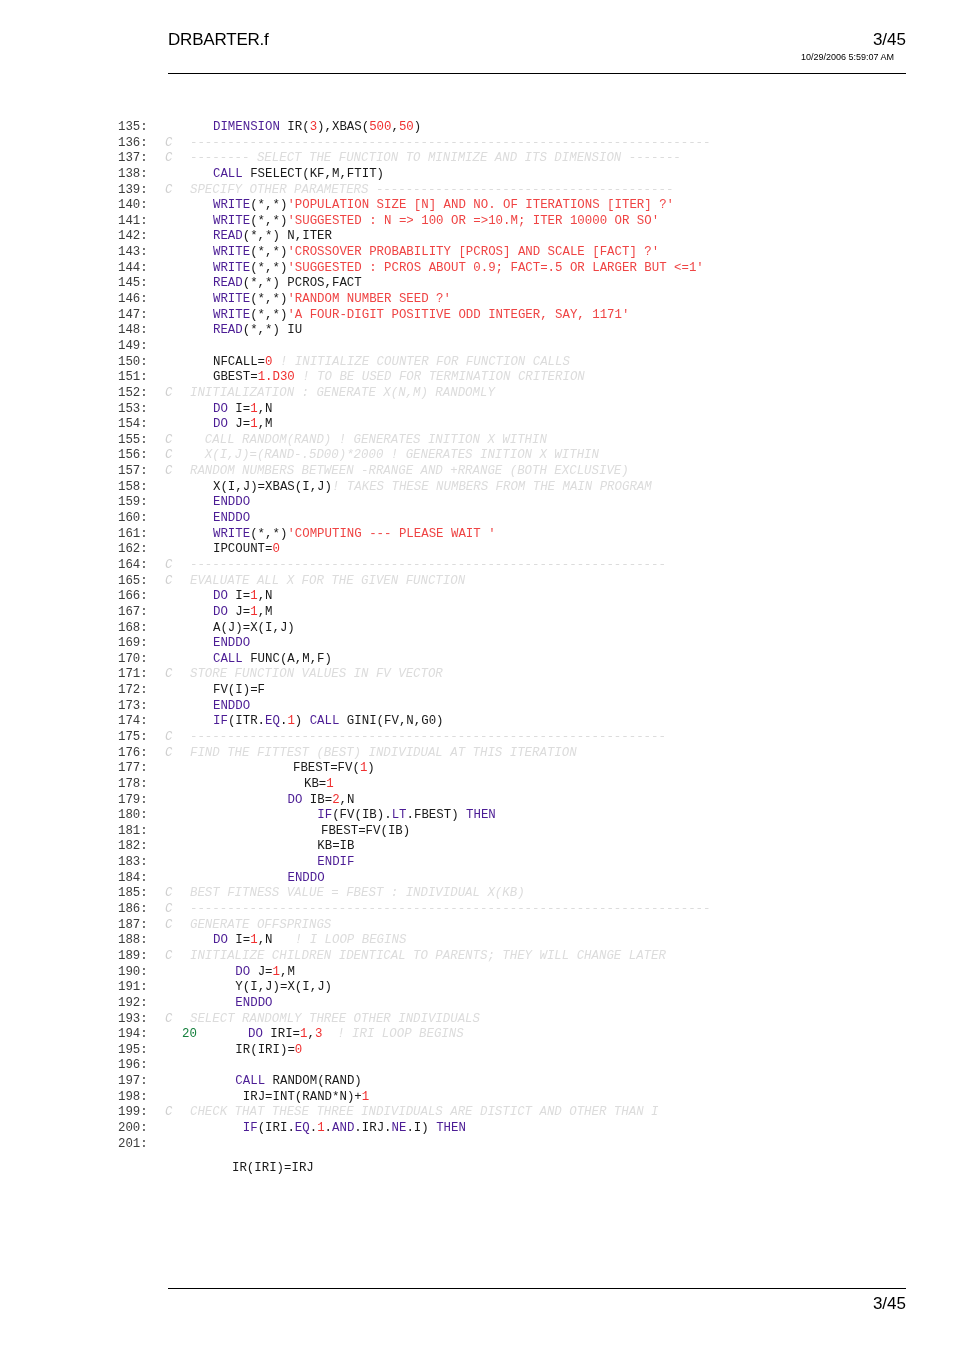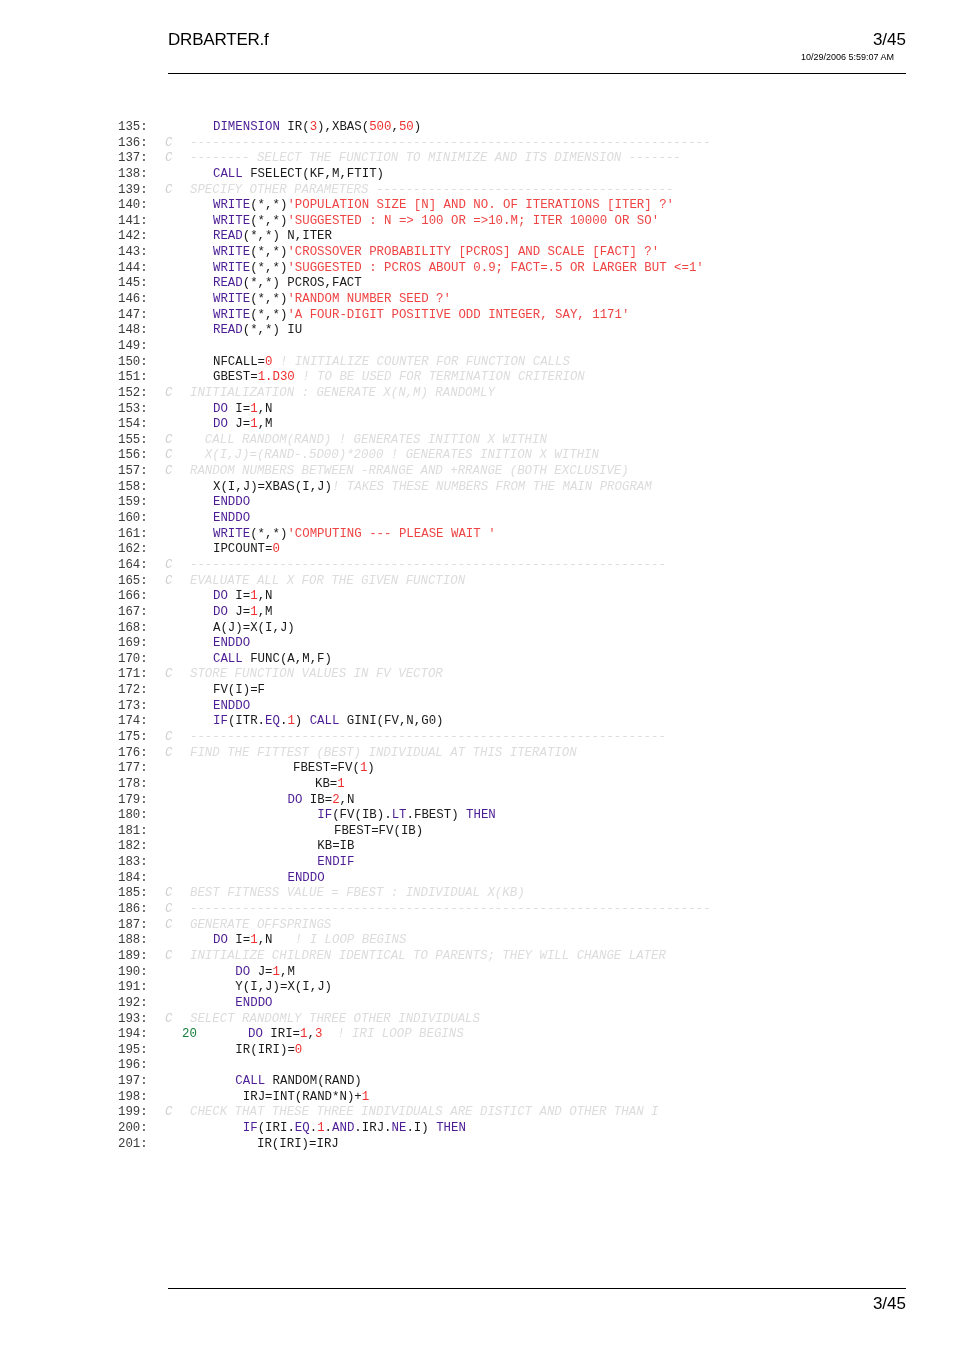--- a/index.html
+++ b/index.html
@@ -185,42 +185,42 @@
       <div class="code-line"><span class="lineno">168:</span><span class="src"><span class="plain">A(J)=X(I,J)</span></span></div>
       <div class="code-line"><span class="lineno">169:</span><span class="src"><span class="kw">ENDDO</span></span></div>
       <div class="code-line"><span class="lineno">170:</span><span class="src"><span class="kw">CALL</span><span class="plain"> FUNC(A,M,F)</span></span></div>
       <div class="code-line"><span class="lineno">171:</span><span class="cmark">C</span><span class="src comment">STORE FUNCTION VALUES IN FV VECTOR</span></div>
       <div class="code-line"><span class="lineno">172:</span><span class="src"><span class="plain">FV(I)=F</span></span></div>
       <div class="code-line"><span class="lineno">173:</span><span class="src"><span class="kw">ENDDO</span></span></div>
       <div class="code-line"><span class="lineno">174:</span><span class="src"><span class="kw">IF</span><span class="plain">(ITR.</span><span class="kw">EQ</span><span class="plain">.</span><span class="num">1</span><span class="plain">) </span><span class="kw">CALL</span><span class="plain"> GINI(FV,N,G0)</span></span></div>
       <div class="code-line"><span class="lineno">175:</span><span class="cmark">C</span><span class="src comment">----------------------------------------------------------------</span></div>
       <div class="code-line"><span class="lineno">176:</span><span class="cmark">C</span><span class="src comment">FIND THE FITTEST (BEST) INDIVIDUAL AT THIS ITERATION</span></div>
       <div class="code-line"><span class="lineno">177:</span><span class="src" style="left: 293px;"><span class="plain">FBEST=FV(</span><span class="num">1</span><span class="plain">)</span></span></div>
-      <div class="code-line"><span class="lineno">178:</span><span class="src" style="left: 299px; padding-left: 16px;"><span class="plain">KB=</span><span class="num">1</span></span></div>
+      <div class="code-line"><span class="lineno">178:</span><span class="src" style="left: 288px; padding-left: 16px;"><span class="plain">KB=</span><span class="num">1</span></span></div>
       <div class="code-line"><span class="lineno">179:</span><span class="src" style="left: 287.5px; text-align: center;"><span class="kw">DO</span><span class="plain"> IB=</span><span class="num">2</span><span class="plain">,N</span></span></div>
       <div class="code-line"><span class="lineno">180:</span><span class="src" style="left: 317.3px;"><span class="kw">IF</span><span class="plain">(FV(IB).</span><span class="kw">LT</span><span class="plain">.FBEST) </span><span class="kw">THEN</span></span></div>
-      <div class="code-line"><span class="lineno">181:</span><span class="src" style="left: 334px;"><span class="plain">FBEST=FV(IB)</span></span></div>
+      <div class="code-line"><span class="lineno">181:</span><span class="src" style="left: 321px;"><span class="plain">FBEST=FV(IB)</span></span></div>
       <div class="code-line"><span class="lineno">182:</span><span class="src" style="left: 317.3px;"><span class="plain">KB=IB</span></span></div>
       <div class="code-line"><span class="lineno">183:</span><span class="src" style="left: 317.3px;"><span class="kw">ENDIF</span></span></div>
       <div class="code-line"><span class="lineno">184:</span><span class="src" style="left: 287.5px;"><span class="kw">ENDDO</span></span></div>
       <div class="code-line"><span class="lineno">185:</span><span class="cmark">C</span><span class="src comment">BEST FITNESS VALUE = FBEST : INDIVIDUAL X(KB)</span></div>
       <div class="code-line"><span class="lineno">186:</span><span class="cmark">C</span><span class="src comment">----------------------------------------------------------------------</span></div>
       <div class="code-line"><span class="lineno">187:</span><span class="cmark">C</span><span class="src comment">GENERATE OFFSPRINGS</span></div>
       <div class="code-line"><span class="lineno">188:</span><span class="src"><span class="kw">DO</span><span class="plain"> I=</span><span class="num">1</span><span class="plain">,N</span><span class="cmt">   ! I LOOP BEGINS</span></span></div>
       <div class="code-line"><span class="lineno">189:</span><span class="cmark">C</span><span class="src comment">INITIALIZE CHILDREN IDENTICAL TO PARENTS; THEY WILL CHANGE LATER</span></div>
       <div class="code-line"><span class="lineno">190:</span><span class="src" style="left: 235.35px;"><span class="kw">DO</span><span class="plain"> J=</span><span class="num">1</span><span class="plain">,M</span></span></div>
       <div class="code-line"><span class="lineno">191:</span><span class="src" style="left: 235.35px;"><span class="plain">Y(I,J)=X(I,J)</span></span></div>
       <div class="code-line"><span class="lineno">192:</span><span class="src" style="left: 235.35px;"><span class="kw">ENDDO</span></span></div>
       <div class="code-line"><span class="lineno">193:</span><span class="cmark">C</span><span class="src comment">SELECT RANDOMLY THREE OTHER INDIVIDUALS</span></div>
       <div class="code-line"><span class="lineno">194:</span><span class="lineno lbl" style="left: 182px;">20</span><span class="src" style="left: 248px;"><span class="kw">DO</span><span class="plain"> IRI=</span><span class="num">1</span><span class="plain">,</span><span class="num">3</span><span class="cmt">  ! IRI LOOP BEGINS</span></span></div>
       <div class="code-line"><span class="lineno">195:</span><span class="src" style="left: 235.35px;"><span class="plain">IR(IRI)=</span><span class="num">0</span></span></div>
       <div class="code-line"><span class="lineno">196:</span><span class="src"></span></div>
       <div class="code-line"><span class="lineno">197:</span><span class="src" style="left: 235.35px;"><span class="kw">CALL</span><span class="plain"> RANDOM(RAND)</span></span></div>
       <div class="code-line"><span class="lineno">198:</span><span class="src" style="left: 242.8px;"><span class="plain">IRJ=INT(RAND*N)+</span><span class="num">1</span></span></div>
       <div class="code-line"><span class="lineno">199:</span><span class="cmark">C</span><span class="src comment">CHECK THAT THESE THREE INDIVIDUALS ARE DISTICT AND OTHER THAN I</span></div>
       <div class="code-line"><span class="lineno">200:</span><span class="src" style="left: 242.8px;"><span class="kw">IF</span><span class="plain">(IRI.</span><span class="kw">EQ</span><span class="plain">.</span><span class="num">1</span><span class="plain">.</span><span class="kw">AND</span><span class="plain">.IRJ.</span><span class="kw">NE</span><span class="plain">.I) </span><span class="kw">THEN</span></span></div>
-      <div class="code-line"><span class="lineno">201:</span><span class="src" style="left: 257px;"><span class="plain">IR(IRI)=IRJ</span></span></div>
+      <div class="code-line"><span class="lineno">201:</span><span class="src" style="left: 232px; margin-top: 24px;"><span class="plain">IR(IRI)=IRJ</span></span></div>
     </div>
 
   <div class="footer-rule"></div>
   <div class="footer-pageno">3/45</div>
 
 </div>
 
 </body></html>

